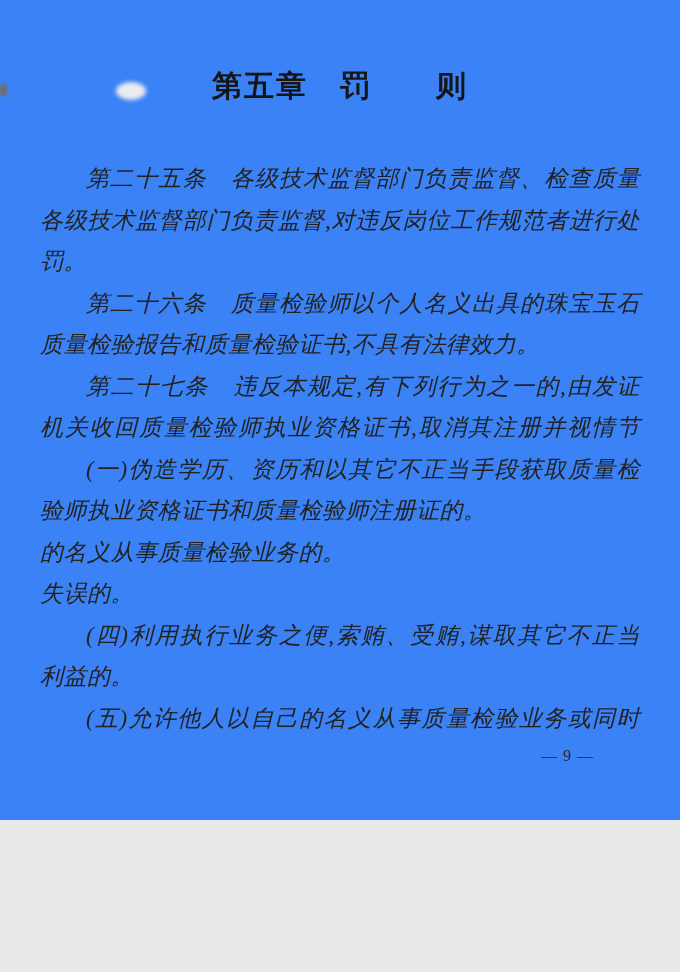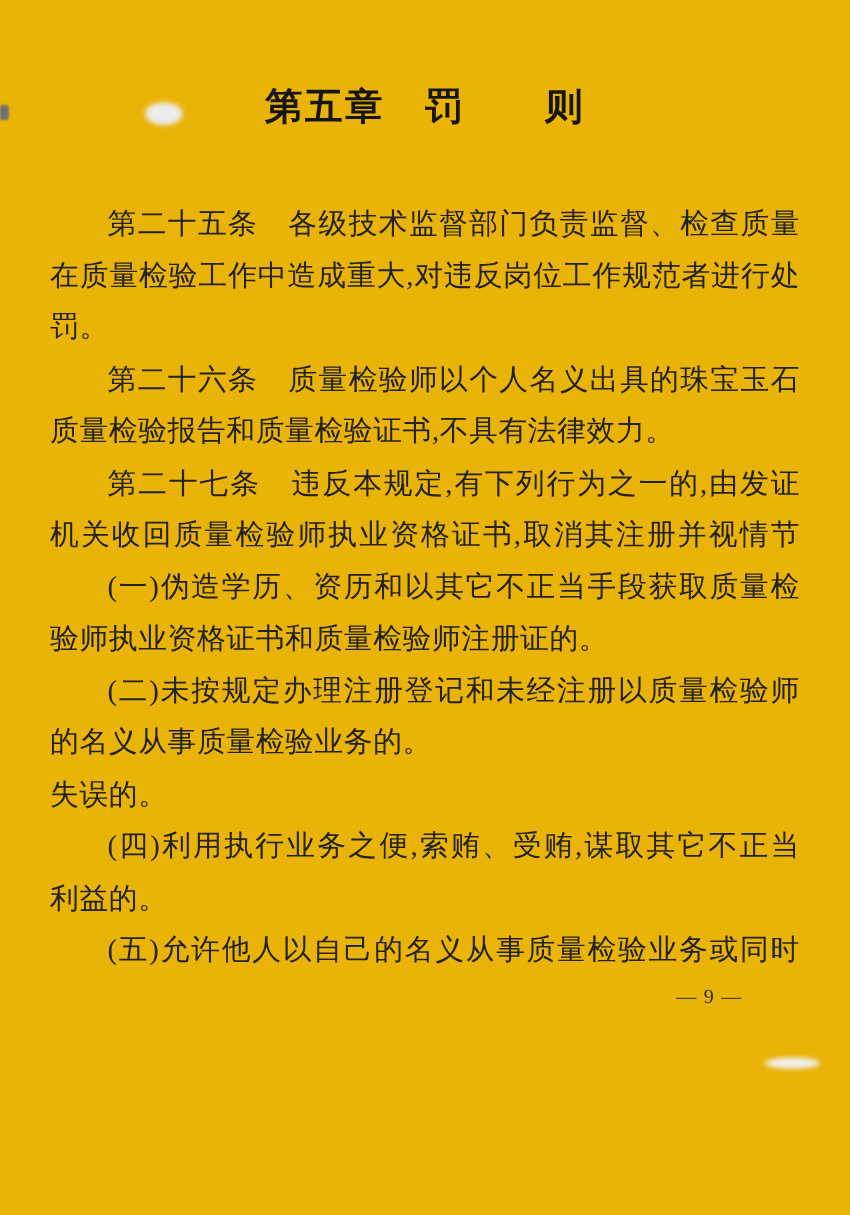--- a/index.html
+++ b/index.html
@@ -1,40 +1,41 @@
 <!DOCTYPE html>
 <html><head>
 <meta charset="utf-8">
 <style>
   html, body { margin: 0; padding: 0; background: #e9e9e9; }
   .page {
     position: relative;
     width: 680px;
-    height: 972px;
+    height: 820px;
     margin: 0 auto;
-    background: #eab308;
+    background: #3b82f6;
     overflow: hidden;
     font-family: "Liberation Serif", "DejaVu Serif", serif;
     color: #1f1f1f;
   }
   .chapter-title {
     margin: 0;
     padding-top: 70px;
     text-align: center;
     font-family: "Liberation Sans", "DejaVu Sans", sans-serif;
     font-size: 30px;
     line-height: 32px;
     font-weight: 700;
     letter-spacing: 2px;
     color: #151515;
   }
   .body-text {
     margin: 56px 0 0 40px;
     width: 600px;
     font-size: 23px;
+    font-style: italic;
   }
   .line {
     height: 41.5px;
     line-height: 41.5px;
     letter-spacing: 0.5px;
     white-space: nowrap;
     text-align: justify;
     text-align-last: justify;
     text-justify: inter-character;
     color: #222222;
@@ -71,29 +72,28 @@
 
 <div class="page">
   <div class="artifact edge-mark"></div>
   <div class="artifact smudge-title"></div>
   <div class="artifact smudge-bottom"></div>
 
   <h1 class="chapter-title">第五章　罚　　则</h1>
 
   <div class="body-text">
       <div class="line first">第二十五条　各级技术监督部门负责监督、检查质量</div>
-      <div class="line">在质量检验工作中造成重大,对违反岗位工作规范者进行处</div>
+      <div class="line">各级技术监督部门负责监督,对违反岗位工作规范者进行处</div>
       <div class="line para-end">罚。</div>
       <div class="line first">第二十六条　质量检验师以个人名义出具的珠宝玉石</div>
       <div class="line para-end">质量检验报告和质量检验证书,不具有法律效力。</div>
       <div class="line first">第二十七条　违反本规定,有下列行为之一的,由发证</div>
       <div class="line">机关收回质量检验师执业资格证书,取消其注册并视情节</div>
       <div class="line first">(一)伪造学历、资历和以其它不正当手段获取质量检</div>
       <div class="line para-end">验师执业资格证书和质量检验师注册证的。</div>
-      <div class="line first">(二)未按规定办理注册登记和未经注册以质量检验师</div>
       <div class="line para-end">的名义从事质量检验业务的。</div>
       <div class="line para-end">失误的。</div>
       <div class="line first">(四)利用执行业务之便,索贿、受贿,谋取其它不正当</div>
       <div class="line para-end">利益的。</div>
       <div class="line first">(五)允许他人以自己的名义从事质量检验业务或同时</div>
     </div>
 
   <div class="page-number">— 9 —</div>
 </div>
 

